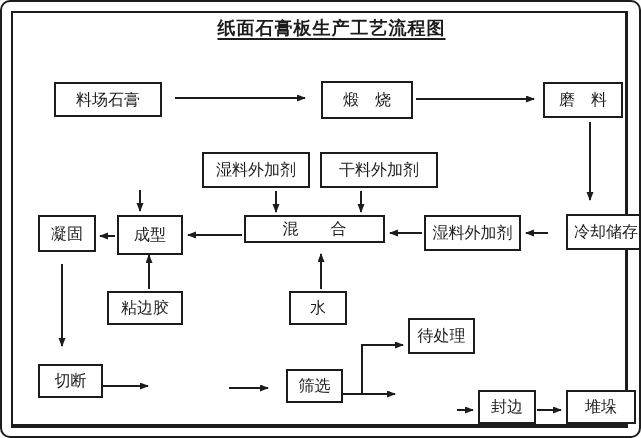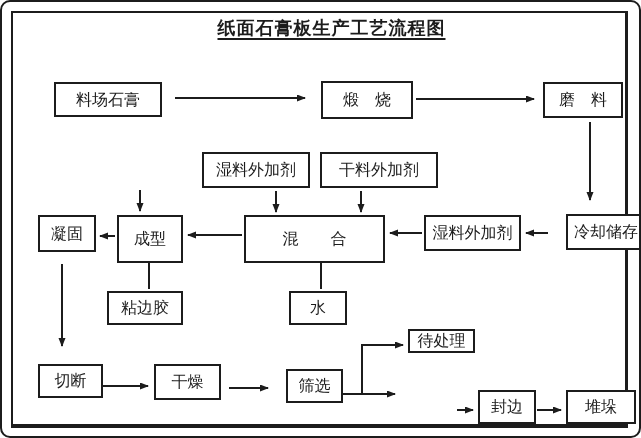--- a/index.html
+++ b/index.html
@@ -90,28 +90,27 @@
   </svg>
 
   <div class="node" style="left:52px;top:80px;width:108px;height:35px">料场石膏</div>
   <div class="node" style="left:319px;top:79px;width:92px;height:38px">煅　烧</div>
   <div class="node" style="left:541px;top:80px;width:80px;height:36px">磨　料</div>
 
   <div class="node" style="left:200px;top:150px;width:108px;height:36px">湿料外加剂</div>
   <div class="node" style="left:318px;top:150px;width:118px;height:36px">干料外加剂</div>
 
   <div class="node" style="left:36px;top:213px;width:58px;height:37px">凝固</div>
-  <div class="node" style="left:115px;top:213px;width:66px;height:48px">成型</div>
-  <div class="node" style="left:242px;top:213px;width:141px;height:48px">混　　合</div>
+  <div class="node" style="left:115px;top:213px;width:66px;height:40px">成型</div>
+  <div class="node" style="left:242px;top:213px;width:141px;height:28px">混　　合</div>
   <div class="node" style="left:422px;top:213px;width:97px;height:36px">湿料外加剂</div>
   <div class="node" style="left:564px;top:212px;width:80px;height:36px">冷却储存</div>
 
   <div class="node" style="left:105px;top:289px;width:76px;height:34px">粘边胶</div>
   <div class="node" style="left:287px;top:289px;width:58px;height:34px">水</div>
 
-  <div class="node" style="left:406px;top:327px;width:67px;height:24px">待处理</div>
+  <div class="node" style="left:406px;top:316px;width:67px;height:36px">待处理</div>
 
   <div class="node" style="left:36px;top:362px;width:65px;height:34px">切断</div>
-  <div class="node" style="left:152px;top:362px;width:67px;height:36px">干燥</div>
   <div class="node" style="left:284px;top:367px;width:57px;height:34px">筛选</div>
   <div class="node" style="left:476px;top:388px;width:58px;height:34px">封边</div>
   <div class="node" style="left:564px;top:388px;width:70px;height:34px">堆垛</div>
 </div>
 
 </body></html>

